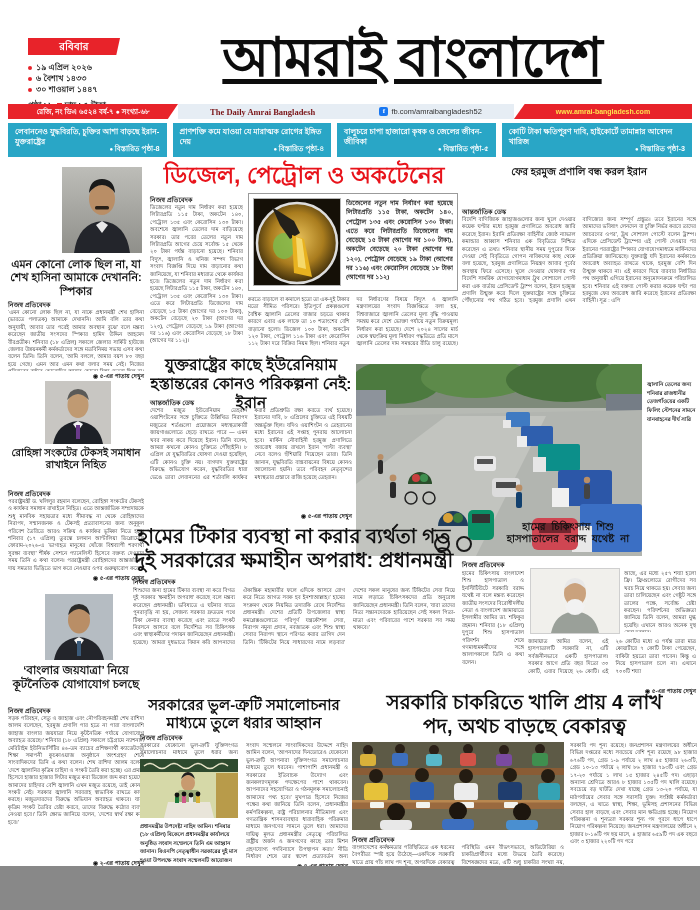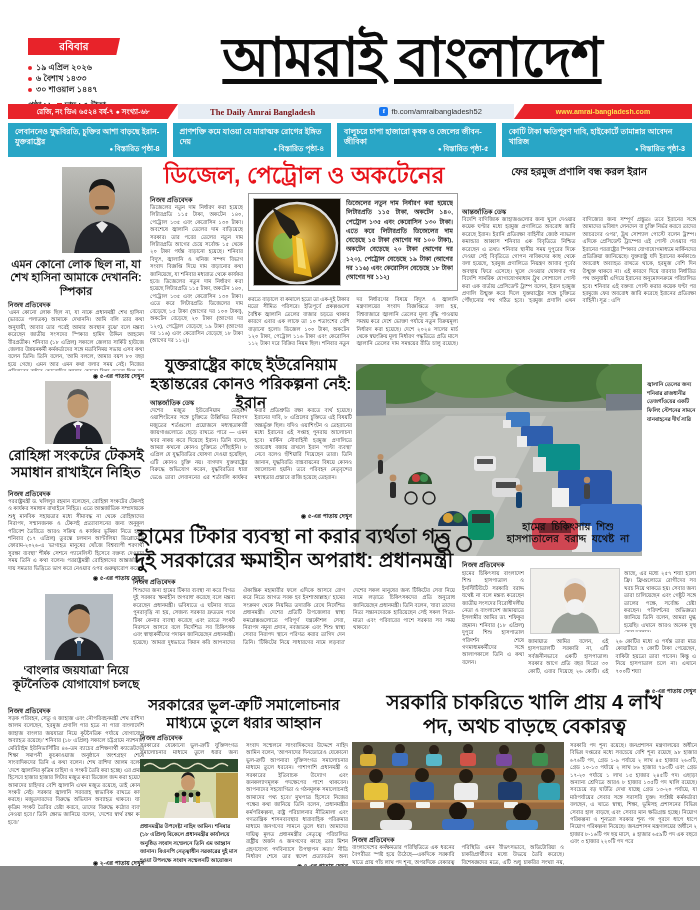--- a/index.html
+++ b/index.html
@@ -213,21 +213,21 @@
   <div class="abs photo" style="left:45px;top:381px;width:66px;height:63px;">
     <svg viewBox="0 0 66 63">
         <rect width="66" height="63" fill="#c8c6c2"></rect>
         <path d="M8,63 Q12,42 33,40 Q54,42 58,63 Z" fill="#1d2026"></path>
         <polygon points="28,43 33,50 38,43 33,40" fill="#f2f2f2"></polygon>
         <rect x="31" y="44" width="4" height="14" fill="#6a3a8a"></rect>
         <ellipse cx="33" cy="24" rx="10.5" ry="13" fill="#c09a72"></ellipse>
         <path d="M22,19 Q24,8 33,8 Q42,8 44,19 Q38,13 33,13 Q28,13 22,19 Z" fill="#5a5a58"></path>
       </svg>
   </div>
-  <div class="abs hl" style="left:8px;top:447px;width:136px;font-size:14px;">রোহিঙ্গা সংকটের টেকসই সমাধান রাখাইনে নিহিত</div>
+  <div class="abs hl" style="left:8px;top:447px;width:136px;font-size:10px;">রোহিঙ্গা সংকটের টেকসই সমাধান রাখাইনে নিহিত</div>
   <div class="abs byline" style="left:8px;top:489px;">নিজস্ব প্রতিবেদক</div>
   <div class="abs bt" style="left:8px;top:498px;width:136px;height:74px;">পররাষ্ট্রমন্ত্রী ড. খলিলুর রহমান বলেছেন, রোহিঙ্গা সংকটের টেকসই ও কার্যকর সমাধান রাখাইনে নিহিত। এতে আন্তর্জাতিক সম্প্রদায়কে শুধু মানবিক সহায়তার মধ্যে সীমাবদ্ধ না থেকে রোহিঙ্গাদের নিরাপদ, সম্মানজনক ও টেকসই প্রত্যাবাসনের জন্য অনুকূল পরিবেশ তৈরিতে আরও সক্রিয় ও কার্যকর ভূমিকা নিতে হবে। শনিবার (১৭ এপ্রিল) তুরস্কে চলমান আন্টালিয়া ডিপ্লোমেসি ফোরাম-২০২৬-এ ‘ভাগ্যহত মানুষের খোঁজে বিশ্বব্যাপী শরণার্থী সুরক্ষা ব্যবস্থা’ শীর্ষক সেশনে প্যানেলিস্ট হিসেবে বক্তব্য দেওয়ার সময় তিনি এ কথা বলেন। পররাষ্ট্রমন্ত্রী রোহিঙ্গাদের আন্তর্জাতিক দায় সমতার ভিত্তিতে ভাগ করে নেওয়ার ওপর গুরুত্বারোপ করেন। তিনি এ বিষয়ে জোরালো আন্তর্জাতিক ভূমিকা প্রত্যাশা করেন বলে জানান।</div>
   <div class="abs jump" style="left:8px;top:573px;width:136px;">◉ ৫-এর পাতায় দেখুন</div>
 
   <div class="abs hl" style="left:133px;top:524px;width:322px;font-size:20px;">
     <div>হামের টিকার ব্যবস্থা না করার ব্যর্থতা গত</div>
     <div>দুই সরকারের ক্ষমাহীন অপরাধ: প্রধানমন্ত্রী</div>
   </div>
   <div class="abs byline" style="left:133px;top:577px;">নিজস্ব প্রতিবেদক</div>
   <div class="abs bt cols3" style="left:133px;top:587px;width:322px;height:105px;">শিশুদের জন্য হামের টিকার ব্যবস্থা না করে বিগত দুই সরকার ‘ক্ষমাহীন অপরাধ’ করেছে বলে মন্তব্য করেছেন প্রধানমন্ত্রী। ভবিষ্যতে এ ঘটনার যাতে পুনরাবৃত্তি না হয়, সেজন্য সরকার দ্রুততম পথে টিকা কেনার ব্যবস্থা করেছে এবং তাতে সংকট নিরসনে আসবে বলে নির্দেশিত সব চিকিৎসক এবং স্বাস্থ্যকর্মীদের পদায়ন জানিয়েছেন প্রধানমন্ত্রী। হয়েছে। ‘আমরা দুধভাতে বিমান করি আপনাদের ঐকান্তিক মহামারীর ফলে এদিকে আসবে রোগ করে নিতে আগত সবক হব ইনশাআল্লাহ।’ হামের সংক্রমণ থেকে নিয়মিত তদারকি রেখে নির্দেশিত প্রধানমন্ত্রী। দেশের প্রতিটি উপজেলার স্বাস্থ্য কমপ্লেক্সগুলোতে পরিপূর্ণ যন্ত্রকৌশল সেবা, নিরাপদ নমুনা প্রদান, নবজাতক এবং শিশু স্বাস্থ্য সেবার নিরাপদ স্থানে পরিণত করার তাগিদ দেন তিনি। ‘টিকিটের নিয়ে সাধারণের নামে লড়বার’ দেশের সকল মানুষের জন্য টিকিটের সেবা নিয়ে নামে লড়াতে চিকিৎসকদের প্রতি অনুরোধ জানিয়েছেন প্রধানমন্ত্রী। তিনি বলেন, ‘যারা তাদের নিত্য সন্তানদেরকে হারিয়েছেন সেই সকল পিতা-মাতা এবং পরিবারের পাশে সরকার সব সময় থাকবে।’</div>

